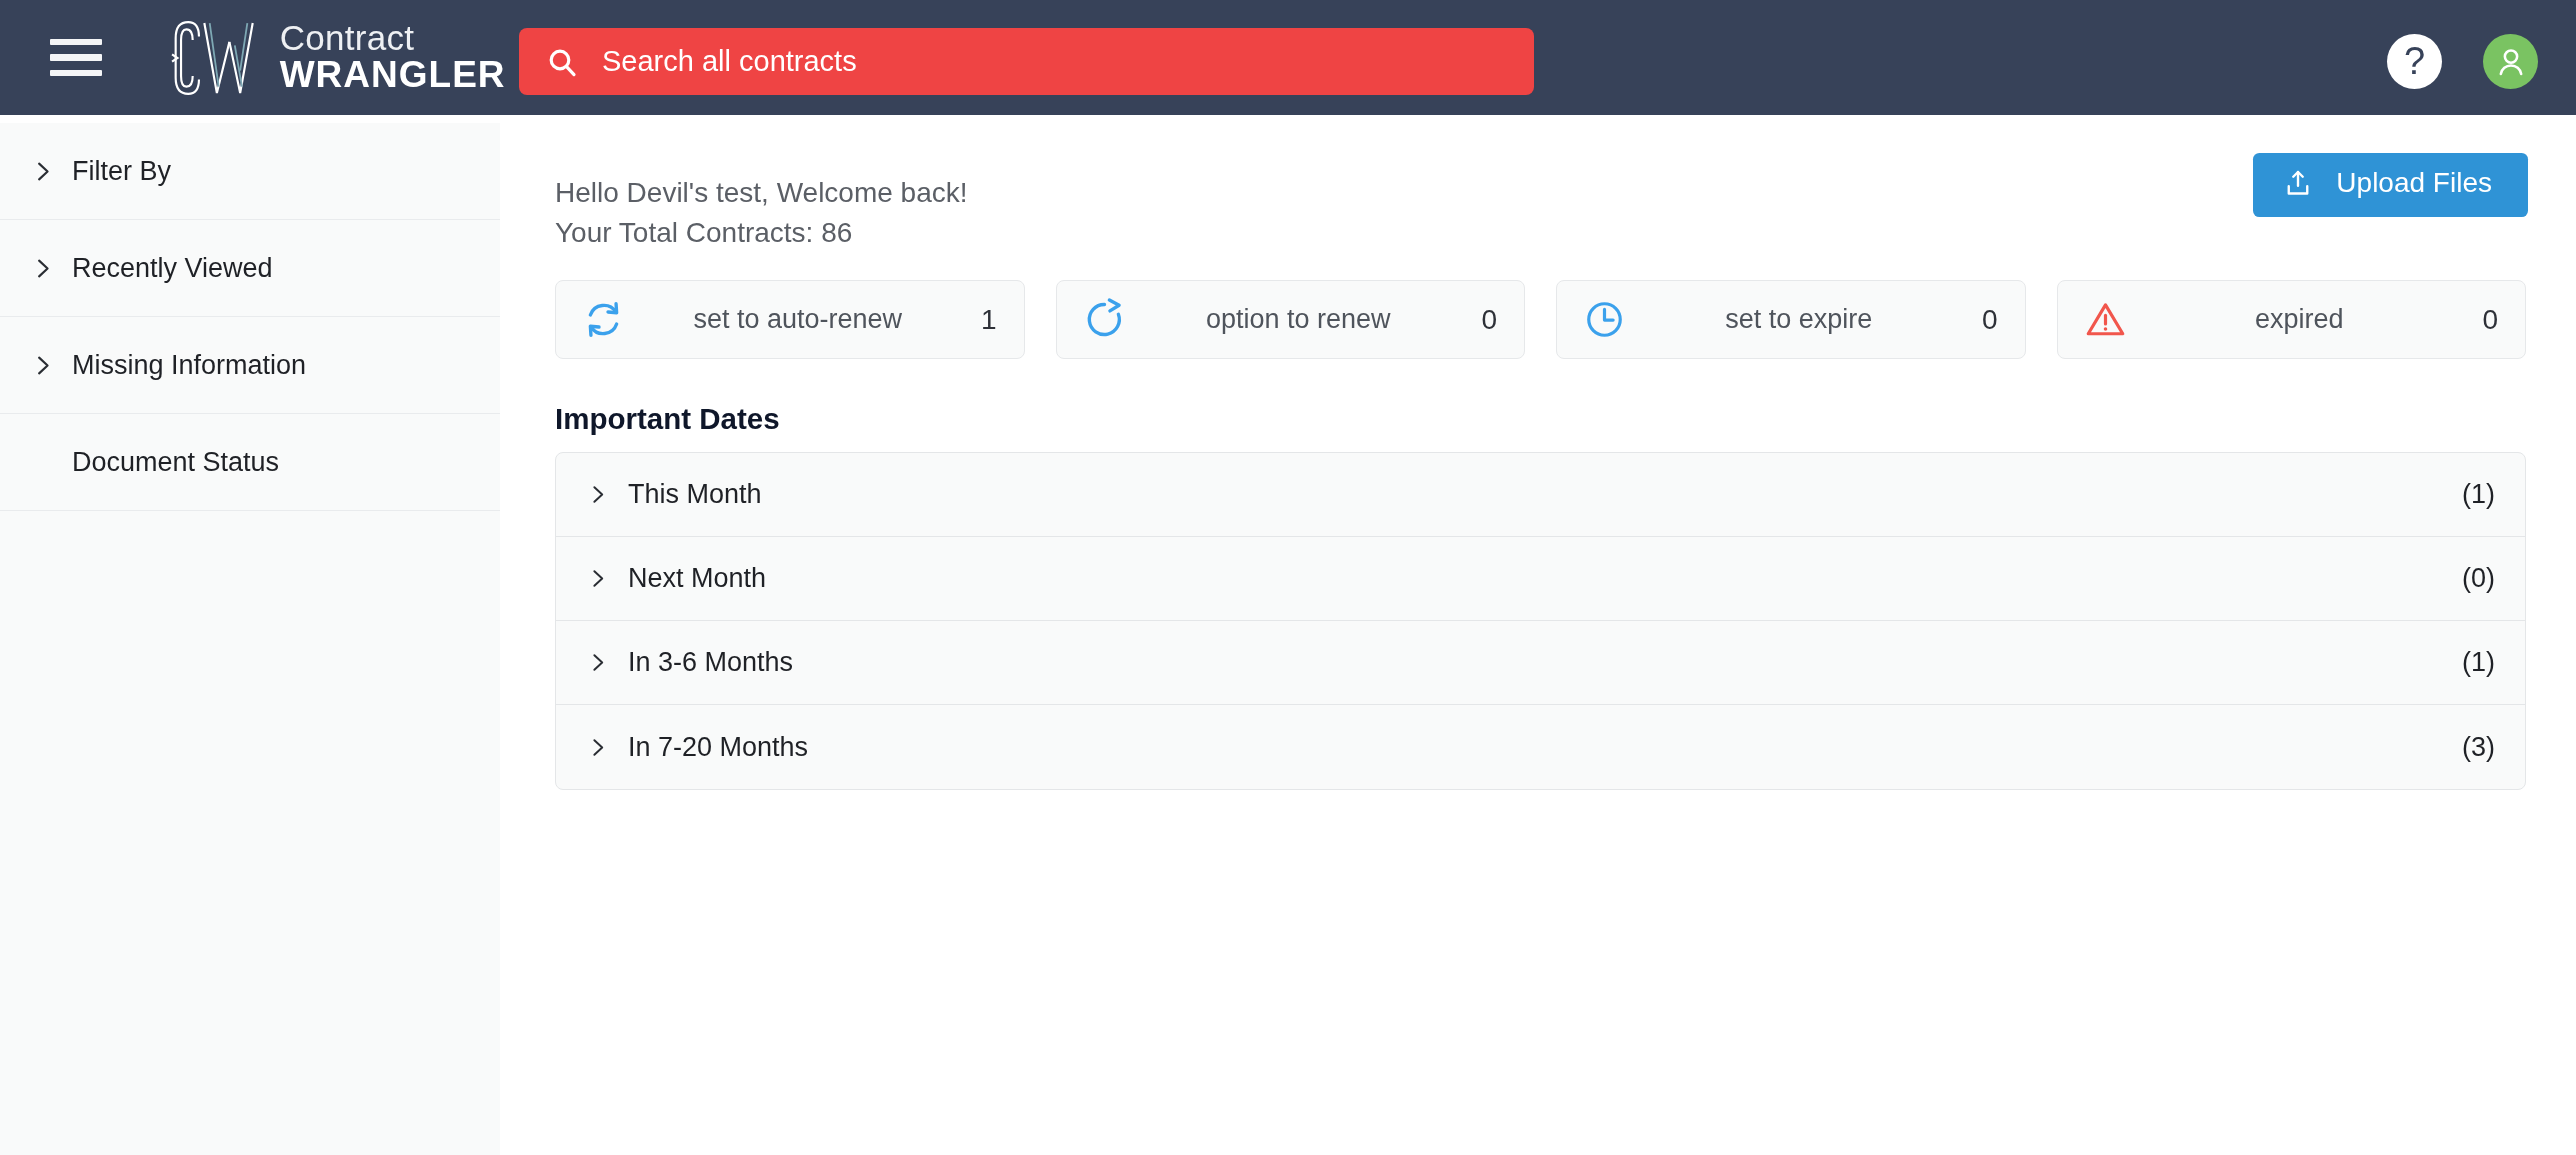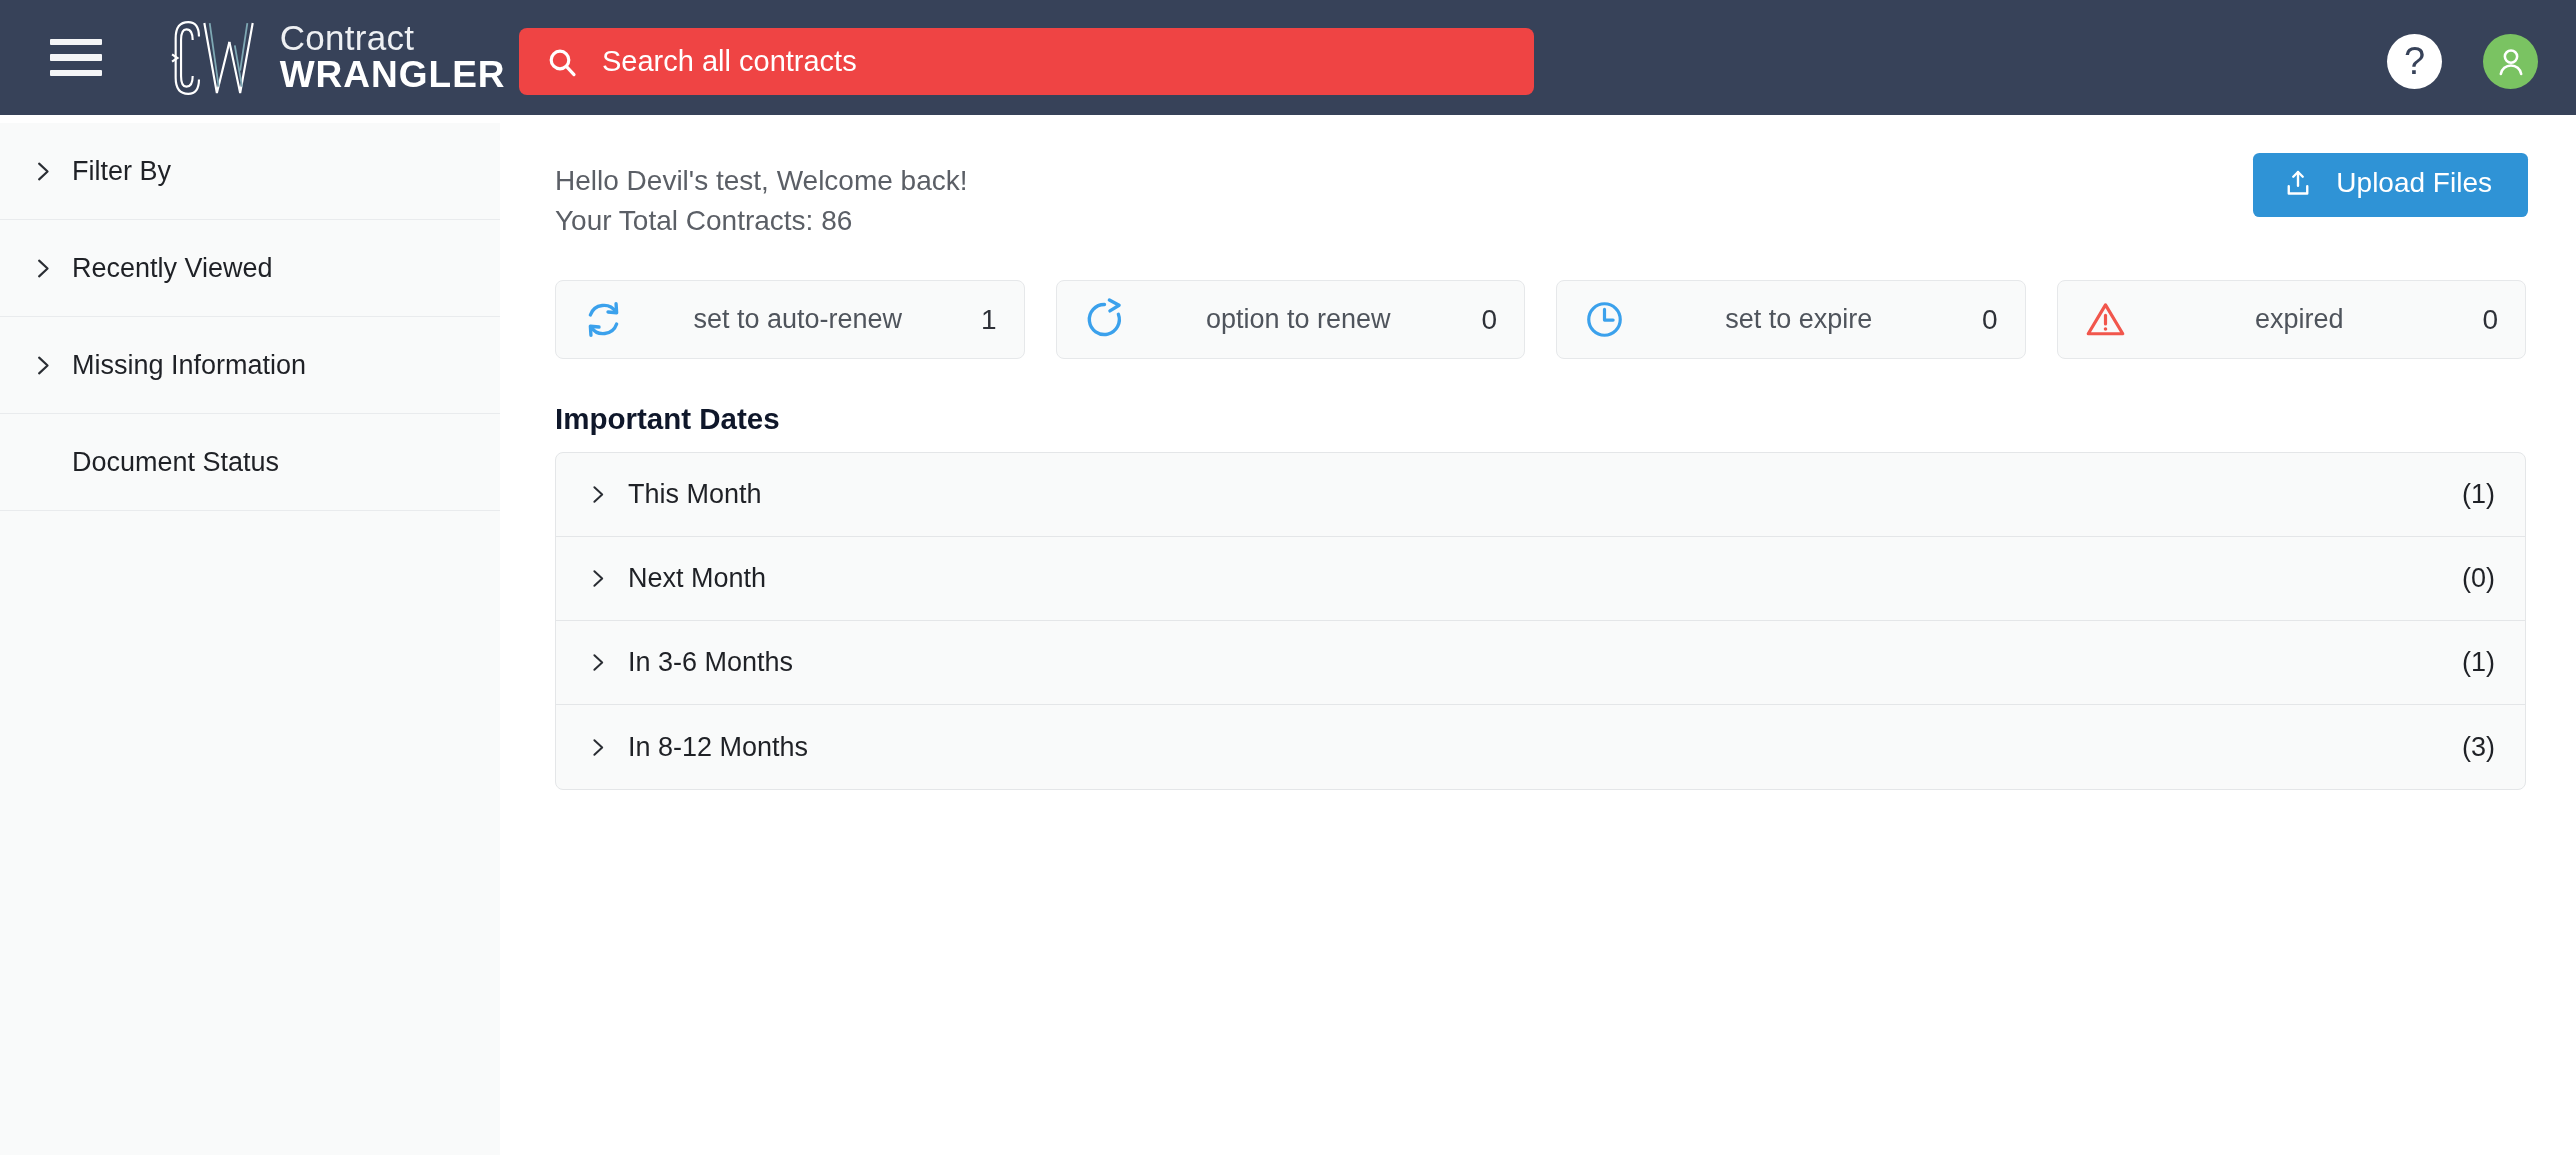--- a/index.html
+++ b/index.html
@@ -119,21 +119,21 @@
 
   
   .main {
     position: absolute;
     top: 123px; left: 500px;
     width: 2076px; height: 1033px;
     background: #ffffff;
   }
   .greeting {
     position: absolute;
-    top: 38px; left: 55px;
+    top: 50px; left: 55px;
   }
   .greeting div {
     font-size: 28px; color: #5b5f66; line-height: 1.42;
     font-weight: 400;
   }
   .upload-btn {
     position: absolute;
     top: 30px; right: 48px;
     height: 64px;
     padding: 0 36px 4px 30px;
@@ -381,18 +381,18 @@
         <path d="M9 5 L16.5 12 L9 19" fill="none" stroke="#2a2d33" stroke-width="1.9" stroke-linecap="round" stroke-linejoin="round"></path>
       </svg>
       <span class="date-label">In 3-6 Months</span>
       <span class="date-count">(1)</span>
     </div>
 
     <div class="date-row">
       <svg class="date-chevron" viewBox="0 0 24 24">
         <path d="M9 5 L16.5 12 L9 19" fill="none" stroke="#2a2d33" stroke-width="1.9" stroke-linecap="round" stroke-linejoin="round"></path>
       </svg>
-      <span class="date-label">In 8-12 Months</span>
+      <span class="date-label">In 7-20 Months</span>
       <span class="date-count">(3)</span>
     </div>
   </div>
 </div>
 
 
 </body></html>

